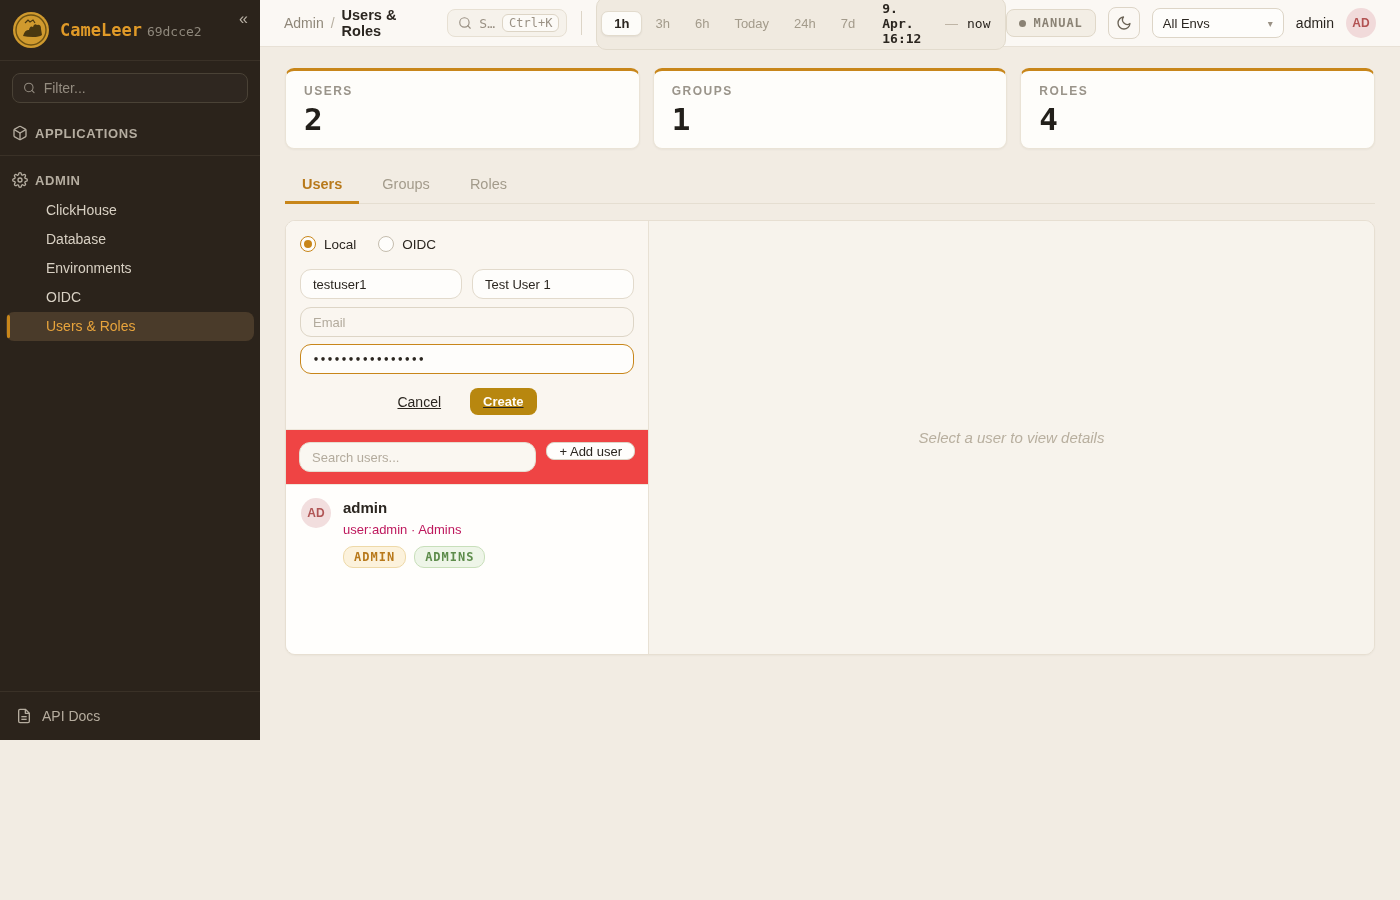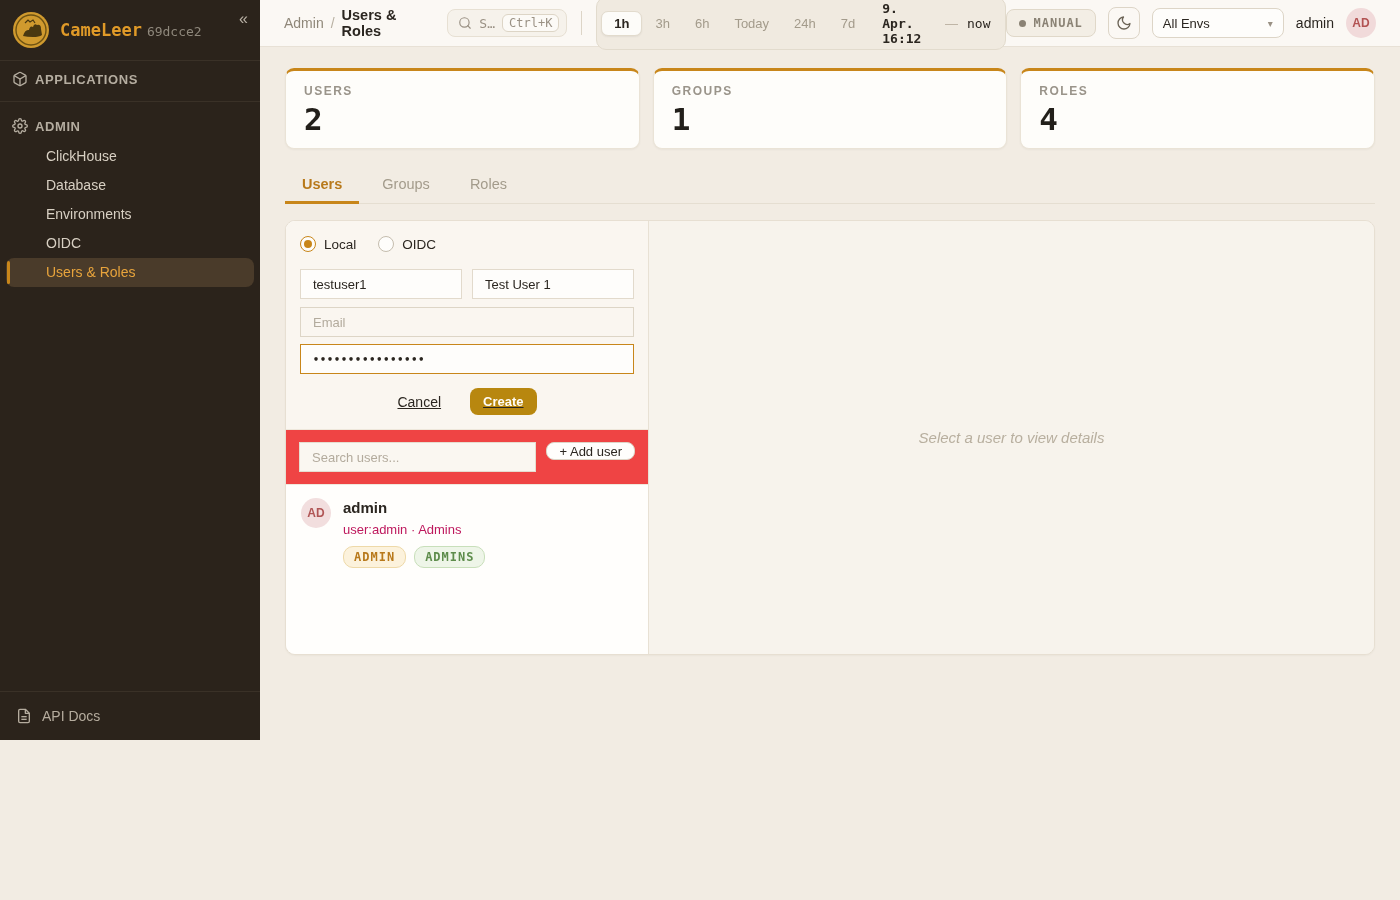--- a/index.html
+++ b/index.html
@@ -67,21 +67,21 @@
 
   .main-card { margin-top:16px; display:flex; border:1px solid #e7dfd2; border-radius:10px; overflow:hidden; background:#f7f3ec; height:435px; box-shadow:0 1px 2px rgba(60,50,30,.04); }
   .left-panel { width:363px; border-right:1px solid #e8e1d4; display:flex; flex-direction:column; background:#fffefc; }
   .create-form { background:#faf6f0; padding:15px 14px 14px; }
   .radio-row { display:flex; align-items:center; gap:22px; }
   .radio-opt { display:flex; align-items:center; gap:8px; cursor:pointer; font-size:13.5px; color:#2b2620; }
   .radio-circ { width:16px; height:16px; border-radius:50%; border:1.5px solid #c5bdae; background:#fefdfb; display:flex; align-items:center; justify-content:center; }
   .radio-opt.selected .radio-circ { border-color:#c8861a; }
   .radio-opt.selected .radio-circ::after { content:""; width:8px; height:8px; border-radius:50%; background:#c8861a; }
   .names-row { display:flex; gap:10px; margin-top:17px; }
-  .txt-input { height:30px; background:#fefdfb; border:1px solid #e2dacc; border-radius:0; padding:0 12px; font-size:13px; color:#2b2620; outline:none; width:100%; font-family:"Liberation Sans", sans-serif; }
+  .txt-input { height:30px; background:#fefdfb; border:1px solid #e2dacc; border-radius:11px; padding:0 12px; font-size:13px; color:#2b2620; outline:none; width:100%; font-family:"Liberation Sans", sans-serif; }
   .txt-input::placeholder { color:#b3ab9d; }
   .names-row .txt-input { flex:1; }
   .email-input { margin-top:8px; background:#faf6f0; border-color:#ddd5c6; }
   .pwd-input { margin-top:7px; border:1.5px solid #c8861a; font-family:"DejaVu Sans Mono", monospace; font-size:10px; letter-spacing:1px; font-weight:bold; }
   .form-actions { display:flex; justify-content:center; align-items:center; gap:29px; margin-top:14px;text-decoration:underline; }
   .cancel-btn { background:none; border:none; font-size:14px; color:#2b2620; cursor:pointer; font-family:"Liberation Sans", sans-serif; }
   .create-btn { background:#b8870f; color:#fffdf8; border:none; border-radius:8px; font-weight:bold; font-size:13px; padding:6px 13px; cursor:pointer; font-family:"Liberation Sans", sans-serif; }
   .search-row { display:flex; gap:10px; padding:12px 13px; border-top:1px solid #eee7db; background:#ef4444; }
   .search-row .txt-input { flex:1; background:#faf7f1; border-color:#e5ddd0; }
   .add-user-btn { height:18px; padding:0 12px; background:#fffefc; border:1px solid #ddd5c7; border-radius:8px; font-size:13px; color:#2b2620; cursor:pointer; white-space:nowrap; font-family:"Liberation Sans", sans-serif; }
@@ -109,20 +109,27 @@
       <circle cx="19" cy="19" r="15" fill="none" stroke="#6e5212" stroke-width="1.4"></circle>
       <path d="M11 25 q2-7 6-6 q1-5 4-3 q1-4 4-2 q4-1 4 4 l1 6 q-3 2-9 2 t-10-1 z" fill="#4a3810"></path>
       <path d="M13 12 l3-3 2 2 3-2 2 3" fill="none" stroke="#4a3810" stroke-width="1.2"></path>
     </svg>
     <div>
       <span class="logo-title">CameLeer</span><span class="logo-version">69dcce2</span>
     </div>
     <span class="collapse-btn">«</span>
   </div>
 
+  <div class="filter-wrap">
+    <svg width="14" height="14" viewBox="0 0 24 24" fill="none" stroke-width="2" stroke-linecap="round">
+        <circle cx="11" cy="11" r="8"></circle>
+        <line x1="21" y1="21" x2="16.65" y2="16.65"></line>
+      </svg>
+    <input class="filter-input" placeholder="Filter..." style="">
+  </div>
 
   <div class="side-section">
     <svg width="16" height="16" viewBox="0 0 24 24" fill="none" stroke-width="2" stroke-linejoin="round">
         <path d="M21 16V8a2 2 0 0 0-1-1.73l-7-4a2 2 0 0 0-2 0l-7 4A2 2 0 0 0 3 8v8a2 2 0 0 0 1 1.73l7 4a2 2 0 0 0 2 0l7-4A2 2 0 0 0 21 16z"></path>
         <polyline points="3.27 6.96 12 12.01 20.73 6.96"></polyline>
         <line x1="12" y1="22.08" x2="12" y2="12"></line>
       </svg>
     <span>APPLICATIONS</span>
   </div>
 

